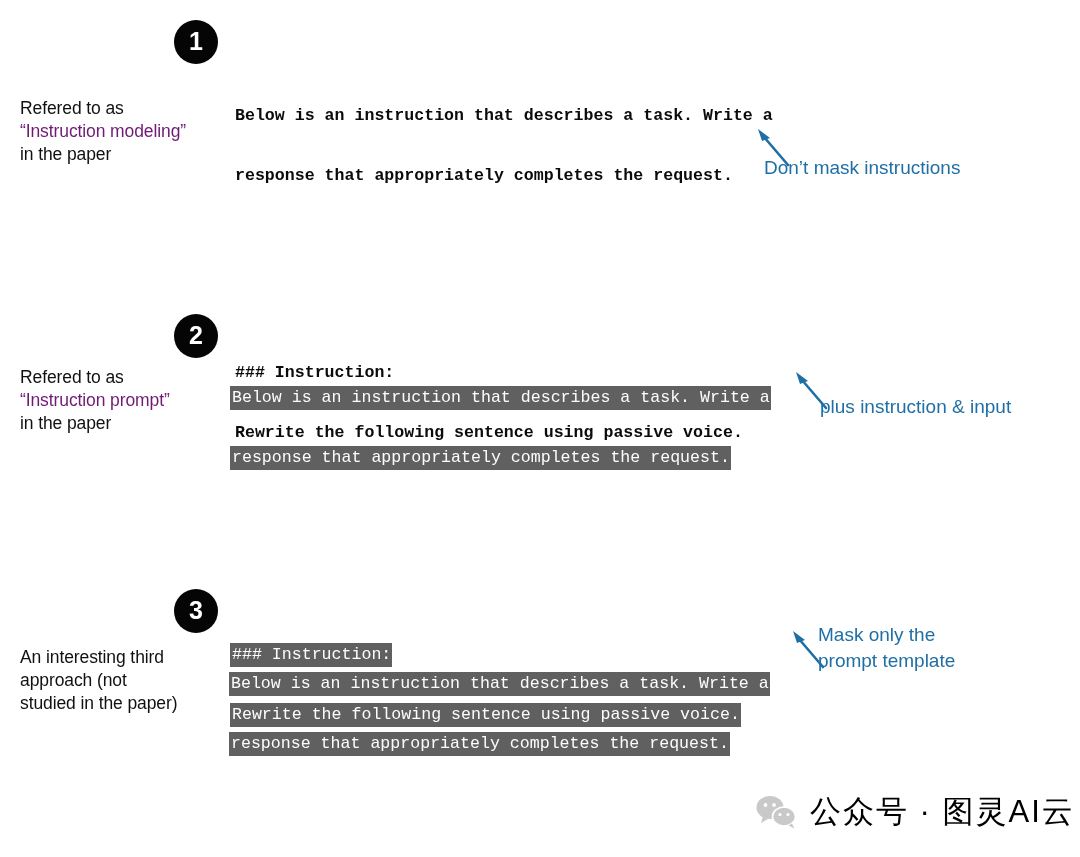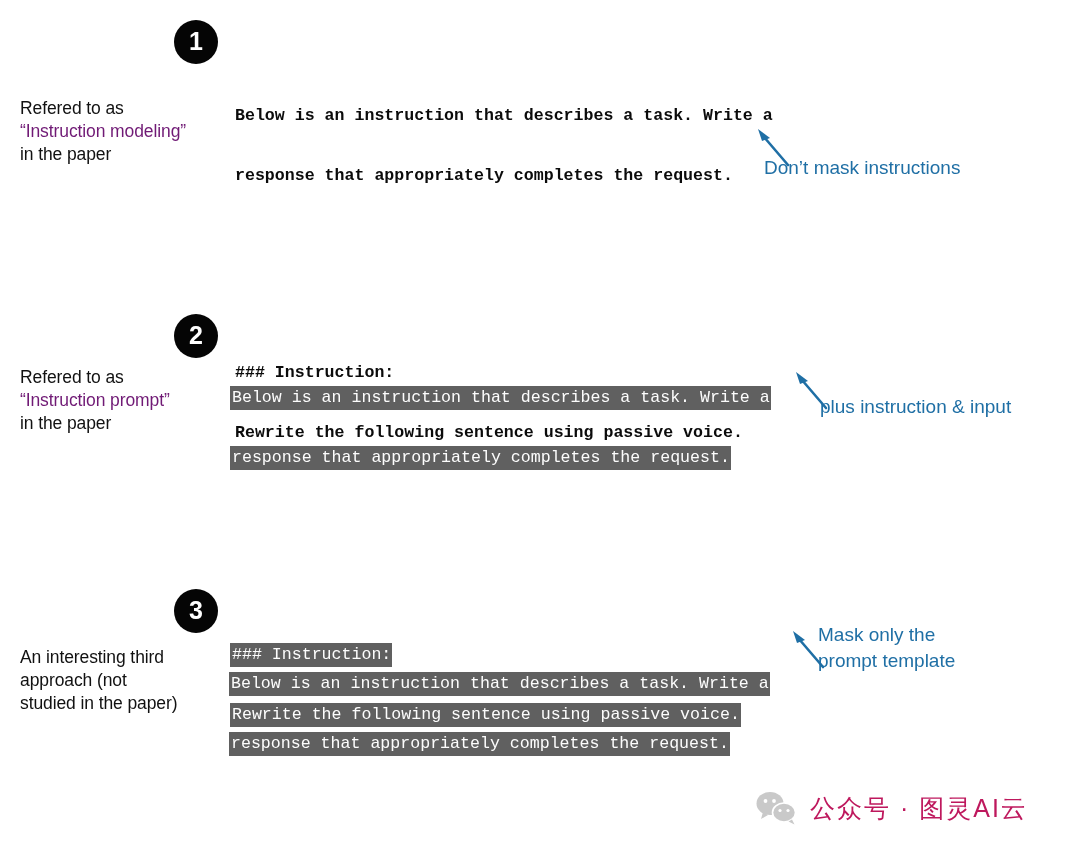--- a/index.html
+++ b/index.html
@@ -91,22 +91,22 @@
   .arrow {
     position: absolute;
   }
 
   
   .watermark {
     position: absolute;
     display: flex;
     align-items: center;
     gap: 13px;
-    color: #be185d;
-    font-size: 25px;
+    color: #000000;
+    font-size: 31px;
     font-family: "Liberation Sans", sans-serif;
     letter-spacing: 2px;
     white-space: nowrap;
   }
 </style>
 </head>
 <body>
 
 <div class="left-note" style="left:20px; top:97px;">
   <span>Refered to as</span>

